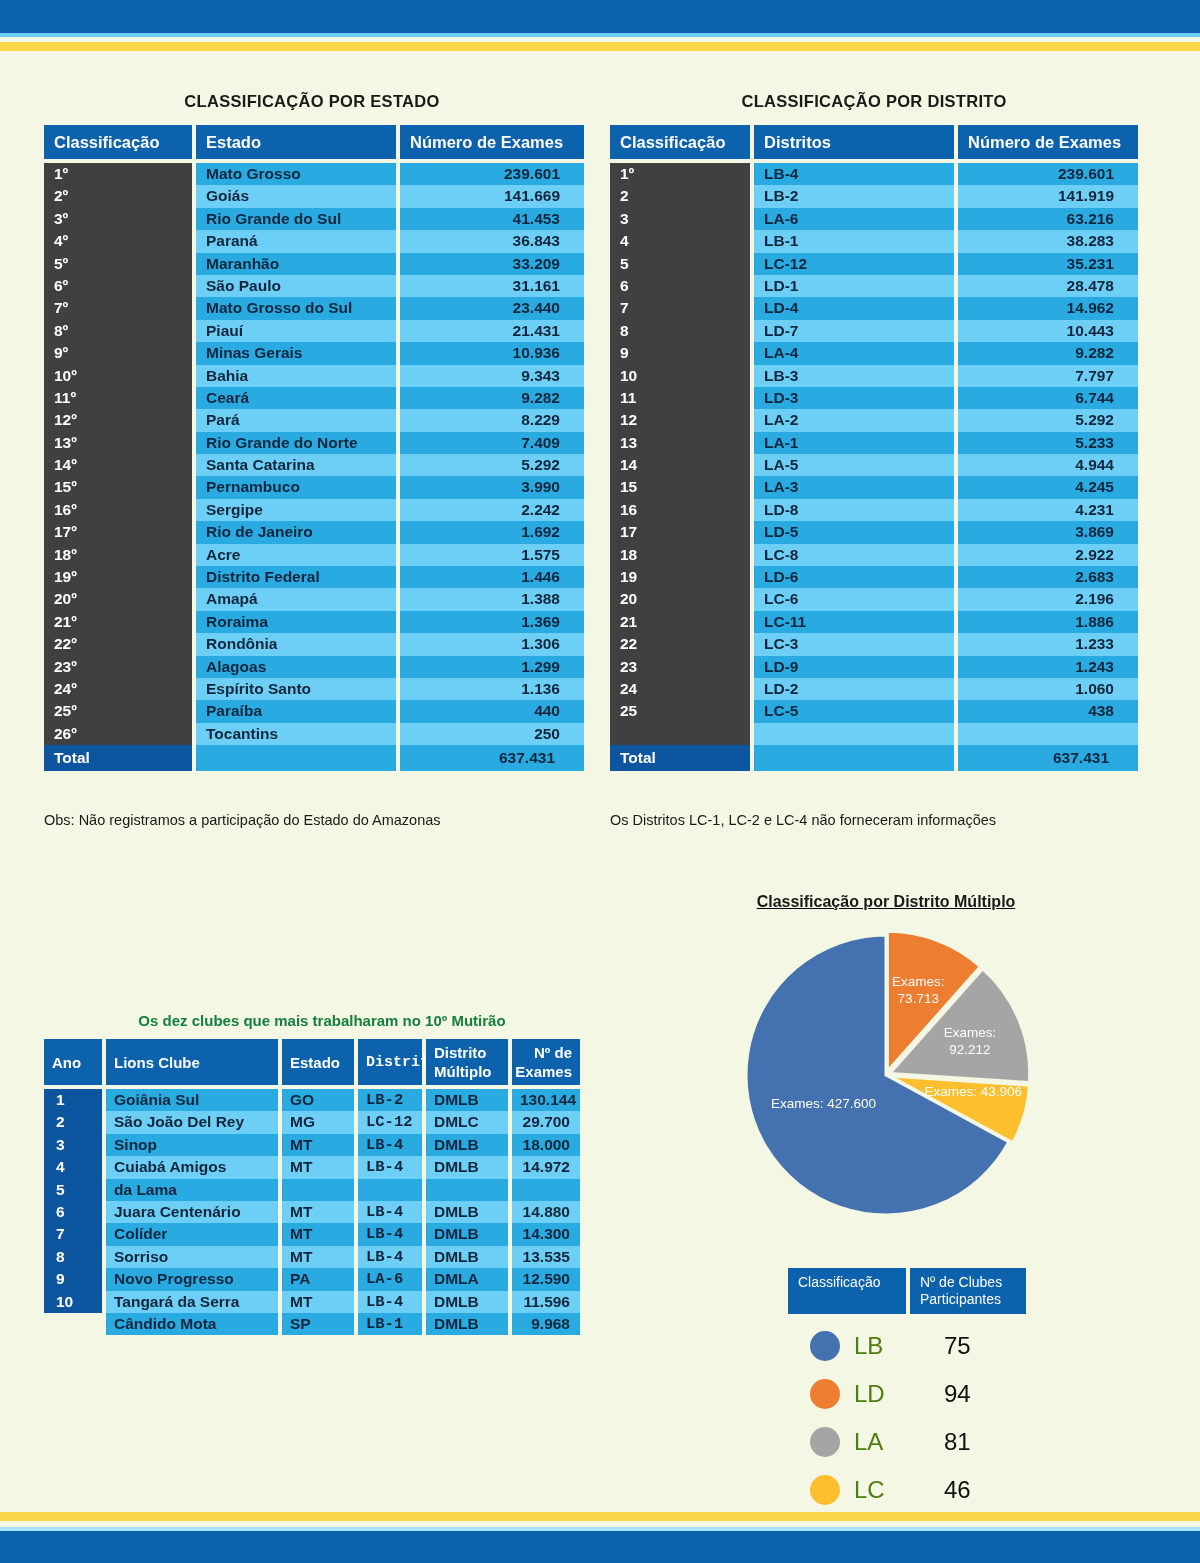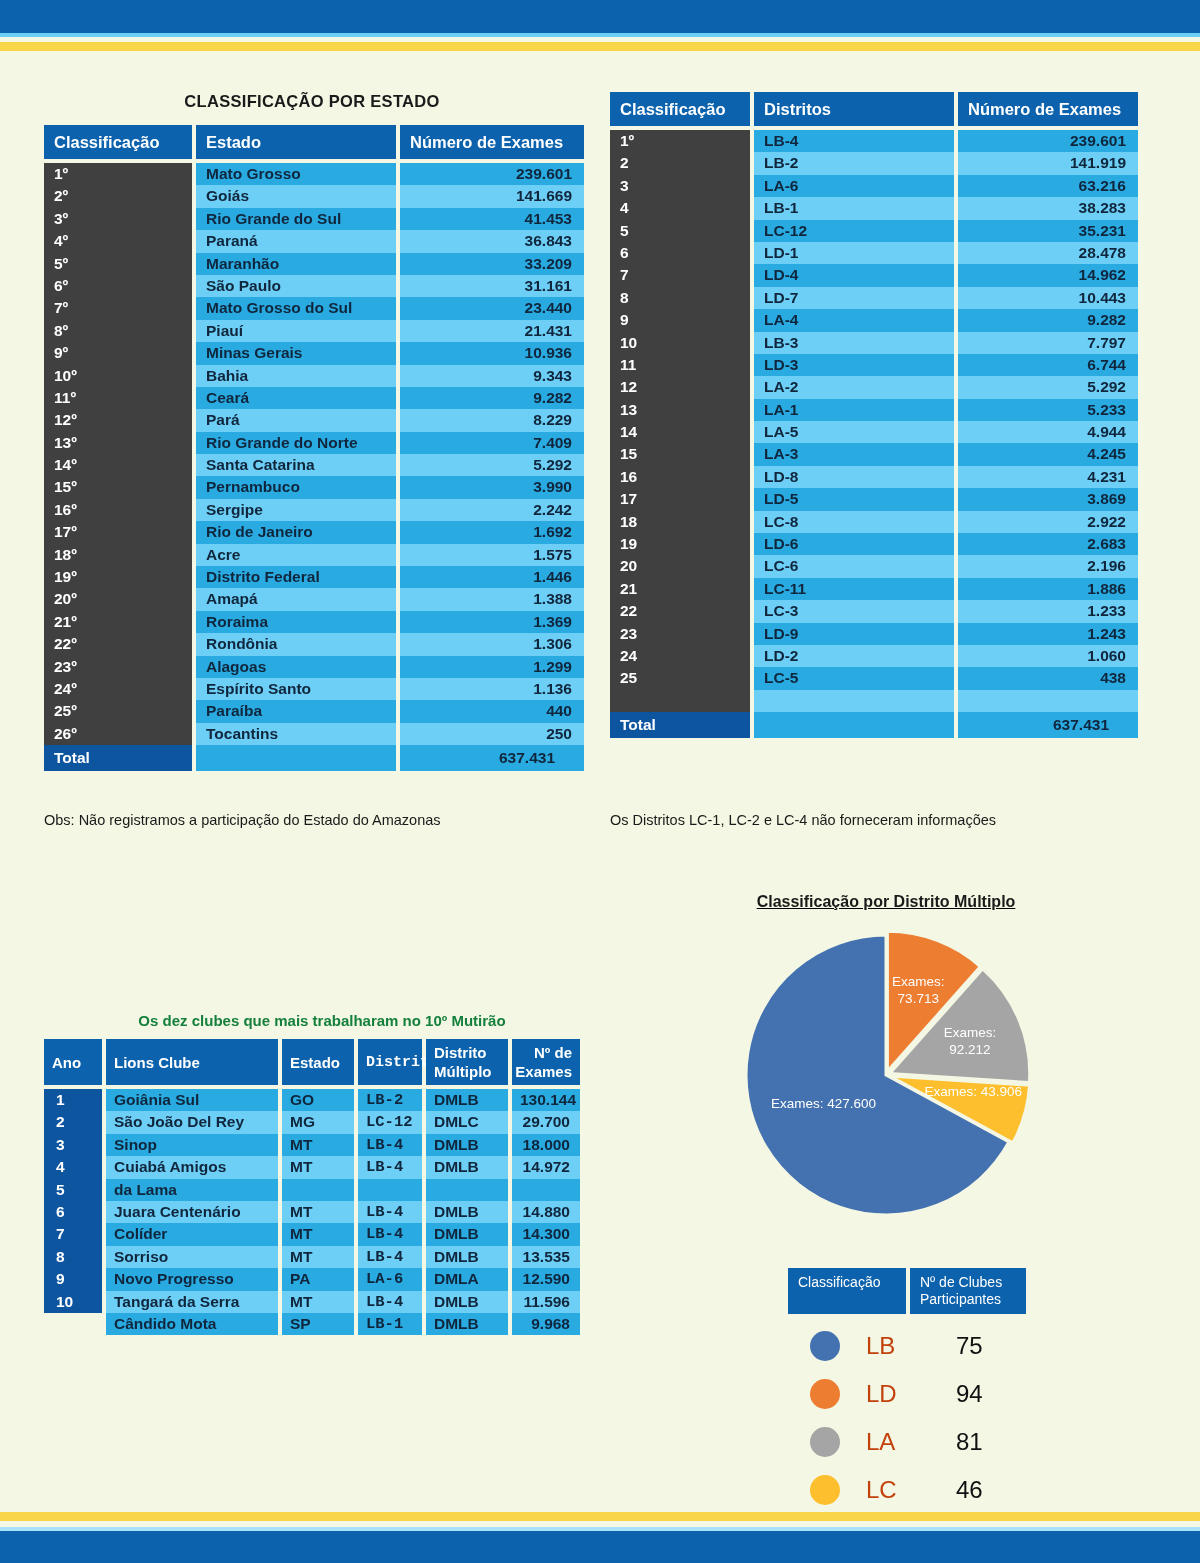--- a/index.html
+++ b/index.html
@@ -37,21 +37,21 @@
     background: #404040; color: #ffffff;
     font-size: 15.5px; font-weight: bold;
   }
   .col-rank .cell { padding: 0 10px; height: 22.4px; line-height: 22.4px; }
   .col-name, .col-num { overflow: hidden; }
   .col-name .cell, .col-num .cell {
     height: 22.4px; line-height: 22.4px;
     font-size: 15.5px; font-weight: bold; color: #10263d;
   }
   .col-name .cell { padding-left: 10px; }
-  .col-num  .cell { padding-right: 12px; text-align: right; }
+  .col-num  .cell { padding-right: 24px; text-align: right; }
   .stripe-a { background: #29abe2; }
   .stripe-b { background: #6dcff6; }
   .total-rank { background:#0e55a0; color:#fff; font-weight:bold; font-size:15.5px;
                 height:26px; line-height:26px; padding:0 10px; }
   .total-cell { background:#29abe2; height:26px; line-height:26px; font-size:15.5px;
                 font-weight:bold; color:#10263d; }
   .total-cell.num { text-align:right; padding-right:29px; }
 
   .obs-note {
     position: absolute; font-size: 14.5px; color: #1a1a1a;
@@ -81,21 +81,21 @@
   .pie-holder { position:relative; width:300px; height:290px; margin-left:25px; margin-top:16px; }
   .pie-label { position:absolute; color:#ffffff; font-size:13.5px; line-height:17px; text-align:center; white-space:pre-line; pointer-events:none; }
 
   
   .legend { position:absolute; left:788px; top:1268px; }
   .lg-head { display:flex; gap:4px; }
   .lg-head > div { background:#0c62ac; color:#fff; font-size:14px; padding:6px 10px; line-height:17px; }
   .lg-rows { margin-top:8px; }
   .lg-row { display:flex; align-items:center; height:48px; }
   .lg-dot { width:30px; height:30px; border-radius:50%; margin-left:22px; }
-  .lg-code { font-size:24px; color:#c2410c; margin-left:26px; width:76px; }
+  .lg-code { font-size:24px; color:#4d7c0f; margin-left:14px; width:76px; }
   .lg-count { font-size:24px; color:#111; margin-left:14px; }
 </style>
 </head>
 <body>
 
 <div class="page">
 
   <div class="bar-blue-top"></div>
   <div class="bar-cyan-top"></div>
   <div class="bar-yellow-top"></div>
@@ -193,20 +193,21 @@
           <div class="cell stripe-b">1.136</div>
           <div class="cell stripe-a">440</div>
           <div class="cell stripe-b">250</div>
           <div class="total-cell num">637.431</div>
         </div>
     </div>
   </div>
   <div class="obs-note" style="left:44px; top:812px;">Obs: Não registramos a participação do Estado do Amazonas</div>
 
   <div class="rank-table" id="district-table" style="left:610px; top:92px;">
+    <div class="tbl-title" style="width:528px; margin-bottom:14px;">CLASSIFICAÇÃO POR DISTRITO</div>
     <div class="rt-head">
       <div style="width:140px;">Classificação</div>
       <div style="width:200px;">Distritos</div>
       <div style="width:180px;">Número de Exames</div>
     </div>
     <div class="rt-body">
       <div class="col-rank" id="dt-rank" style="width:140px;">
           <div class="cell">1º</div>
           <div class="cell">2</div>
           <div class="cell">3</div>

